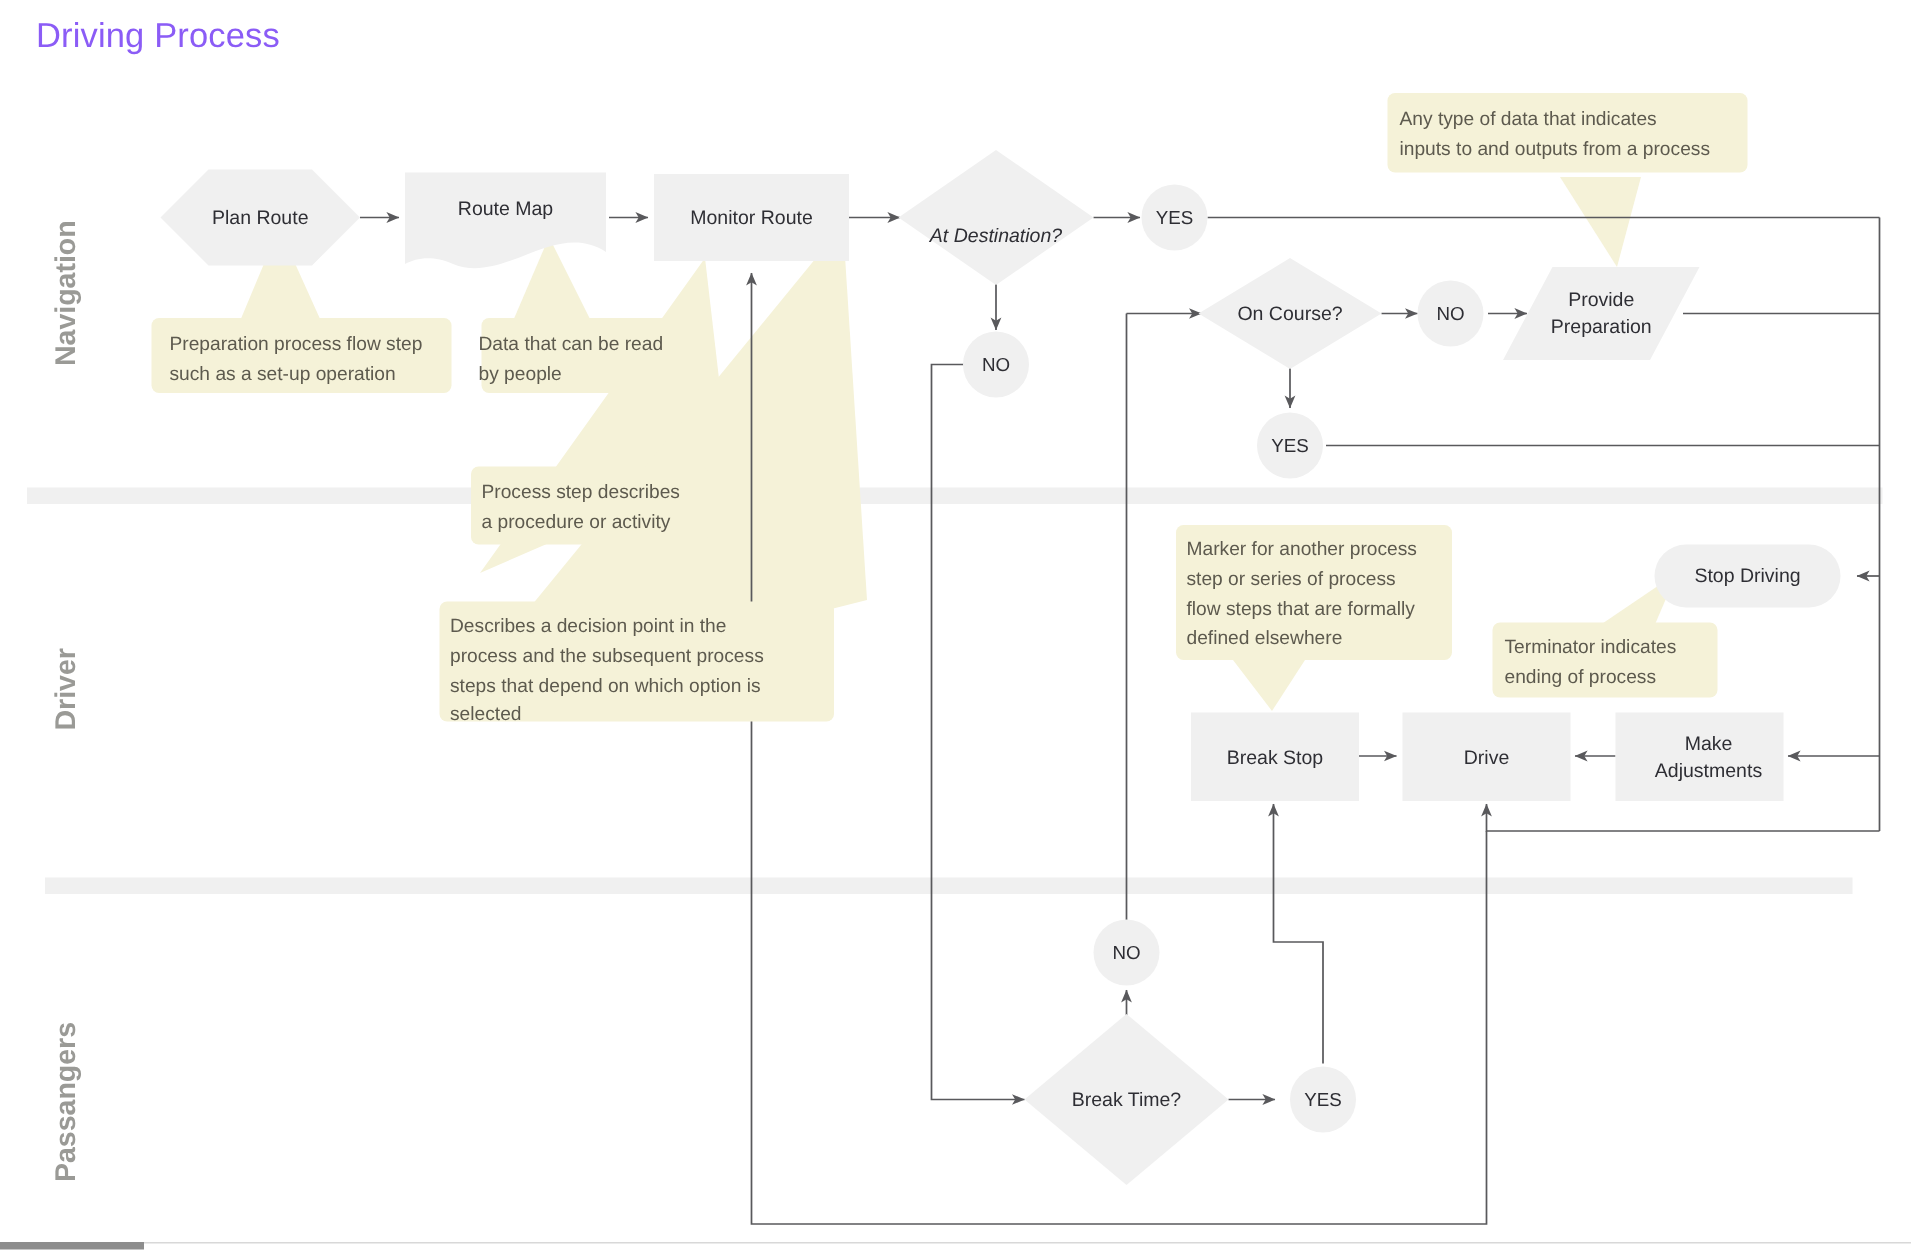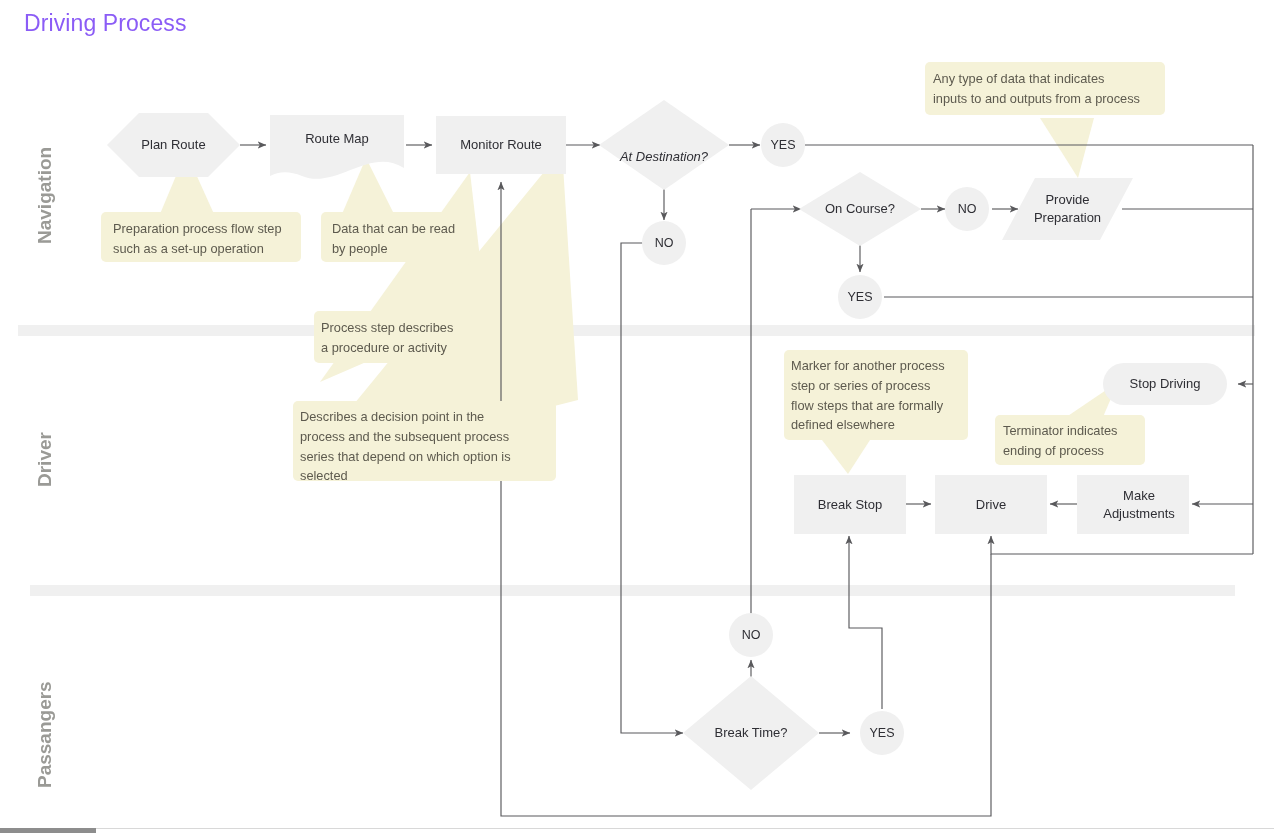--- a/index.html
+++ b/index.html
@@ -195,27 +195,27 @@
   <div class="shape-text" style="left:1077px;top:475px;flex-direction:column;width:124px;height:59px;">
     <span>Make</span>
     <span>Adjustments</span>
   </div>
   <div class="shape-text" style="left:691px;top:711px;width:120px;height:44px;">Break Time?</div>
   <div class="shape-text small-node-text" style="left:729px;top:613px;width:44px;height:44px;">NO</div>
   <div class="shape-text small-node-text" style="left:860px;top:711px;width:44px;height:44px;">YES</div>
 
   <div class="callout-text" style="left:113px;top:219px;width:184px;white-space:pre-line;">Preparation process flow step
 such as a set-up operation</div>
-  <div class="callout-text" style="left:332px;top:219px;width:132px;white-space:pre-line;">Data that can be read
+  <div class="callout-text" style="left:319px;top:219px;width:132px;white-space:pre-line;">Data that can be read
 by people</div>
   <div class="callout-text" style="left:321px;top:318px;width:150px;white-space:pre-line;">Process step describes
 a procedure or activity</div>
   <div class="callout-text" style="left:300px;top:407px;width:252px;white-space:pre-line;">Describes a decision point in the
 process and the subsequent process
-series that depend on which option is
+steps that depend on which option is
 selected</div>
   <div class="callout-text" style="left:933px;top:69px;width:232px;white-space:pre-line;">Any type of data that indicates
 inputs to and outputs from a process</div>
   <div class="callout-text" style="left:791px;top:356px;width:176px;white-space:pre-line;">Marker for another process
 step or series of process
 flow steps that are formally
 defined elsewhere</div>
   <div class="callout-text" style="left:1003px;top:421px;width:140px;white-space:pre-line;">Terminator indicates
 ending of process</div>
 

